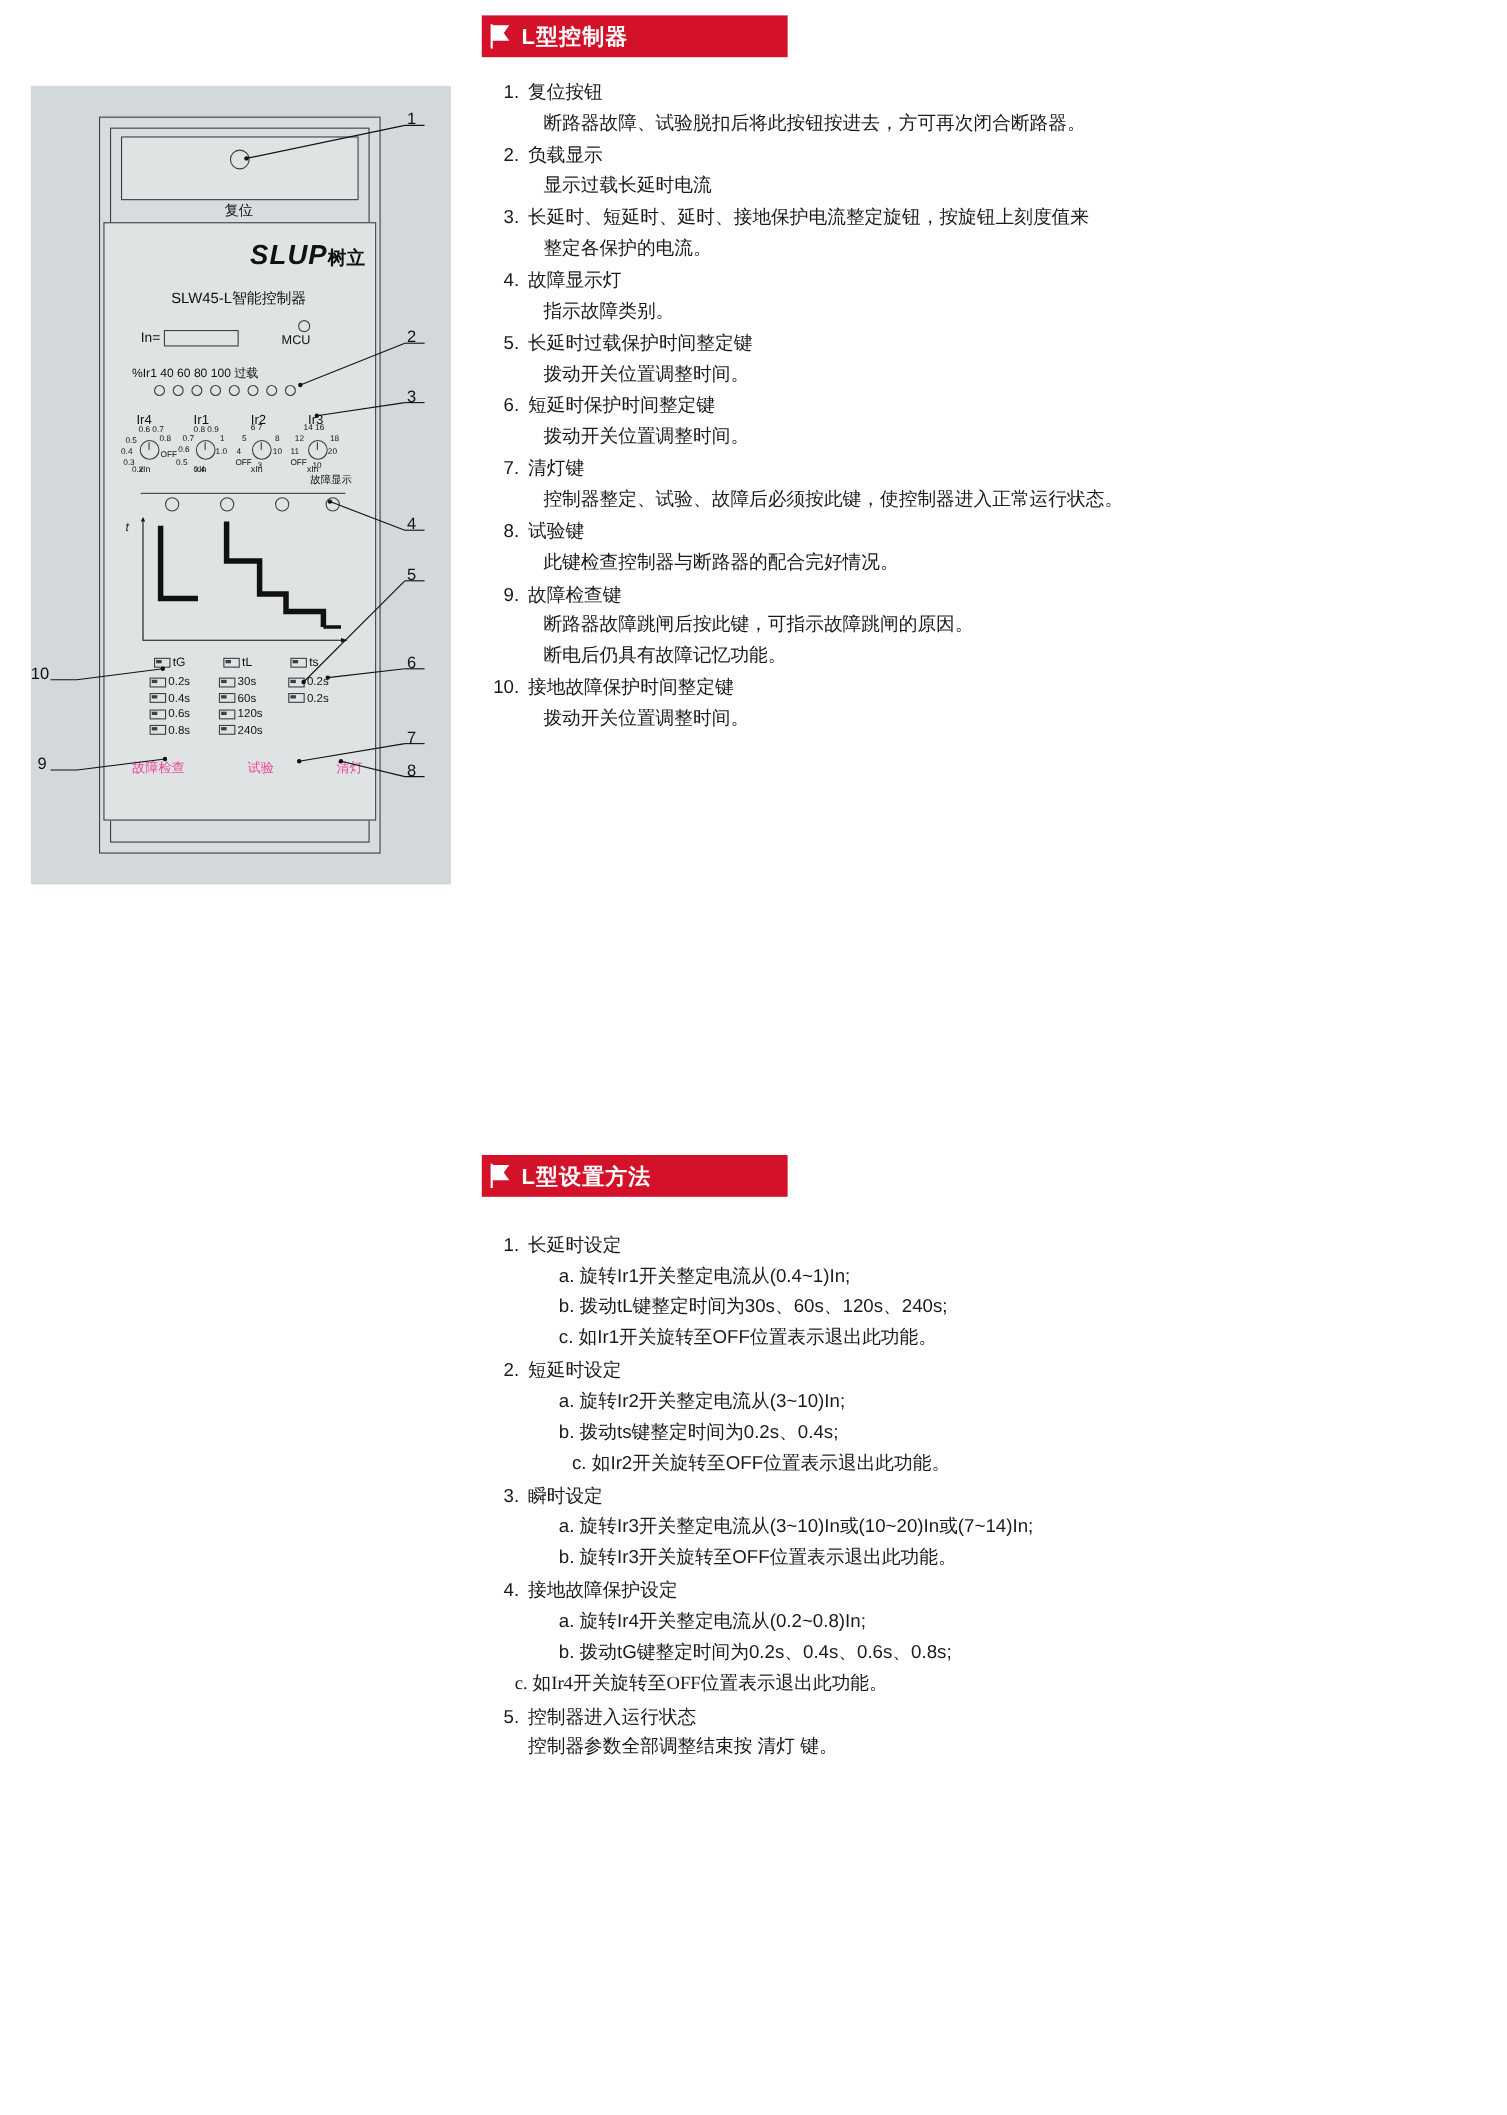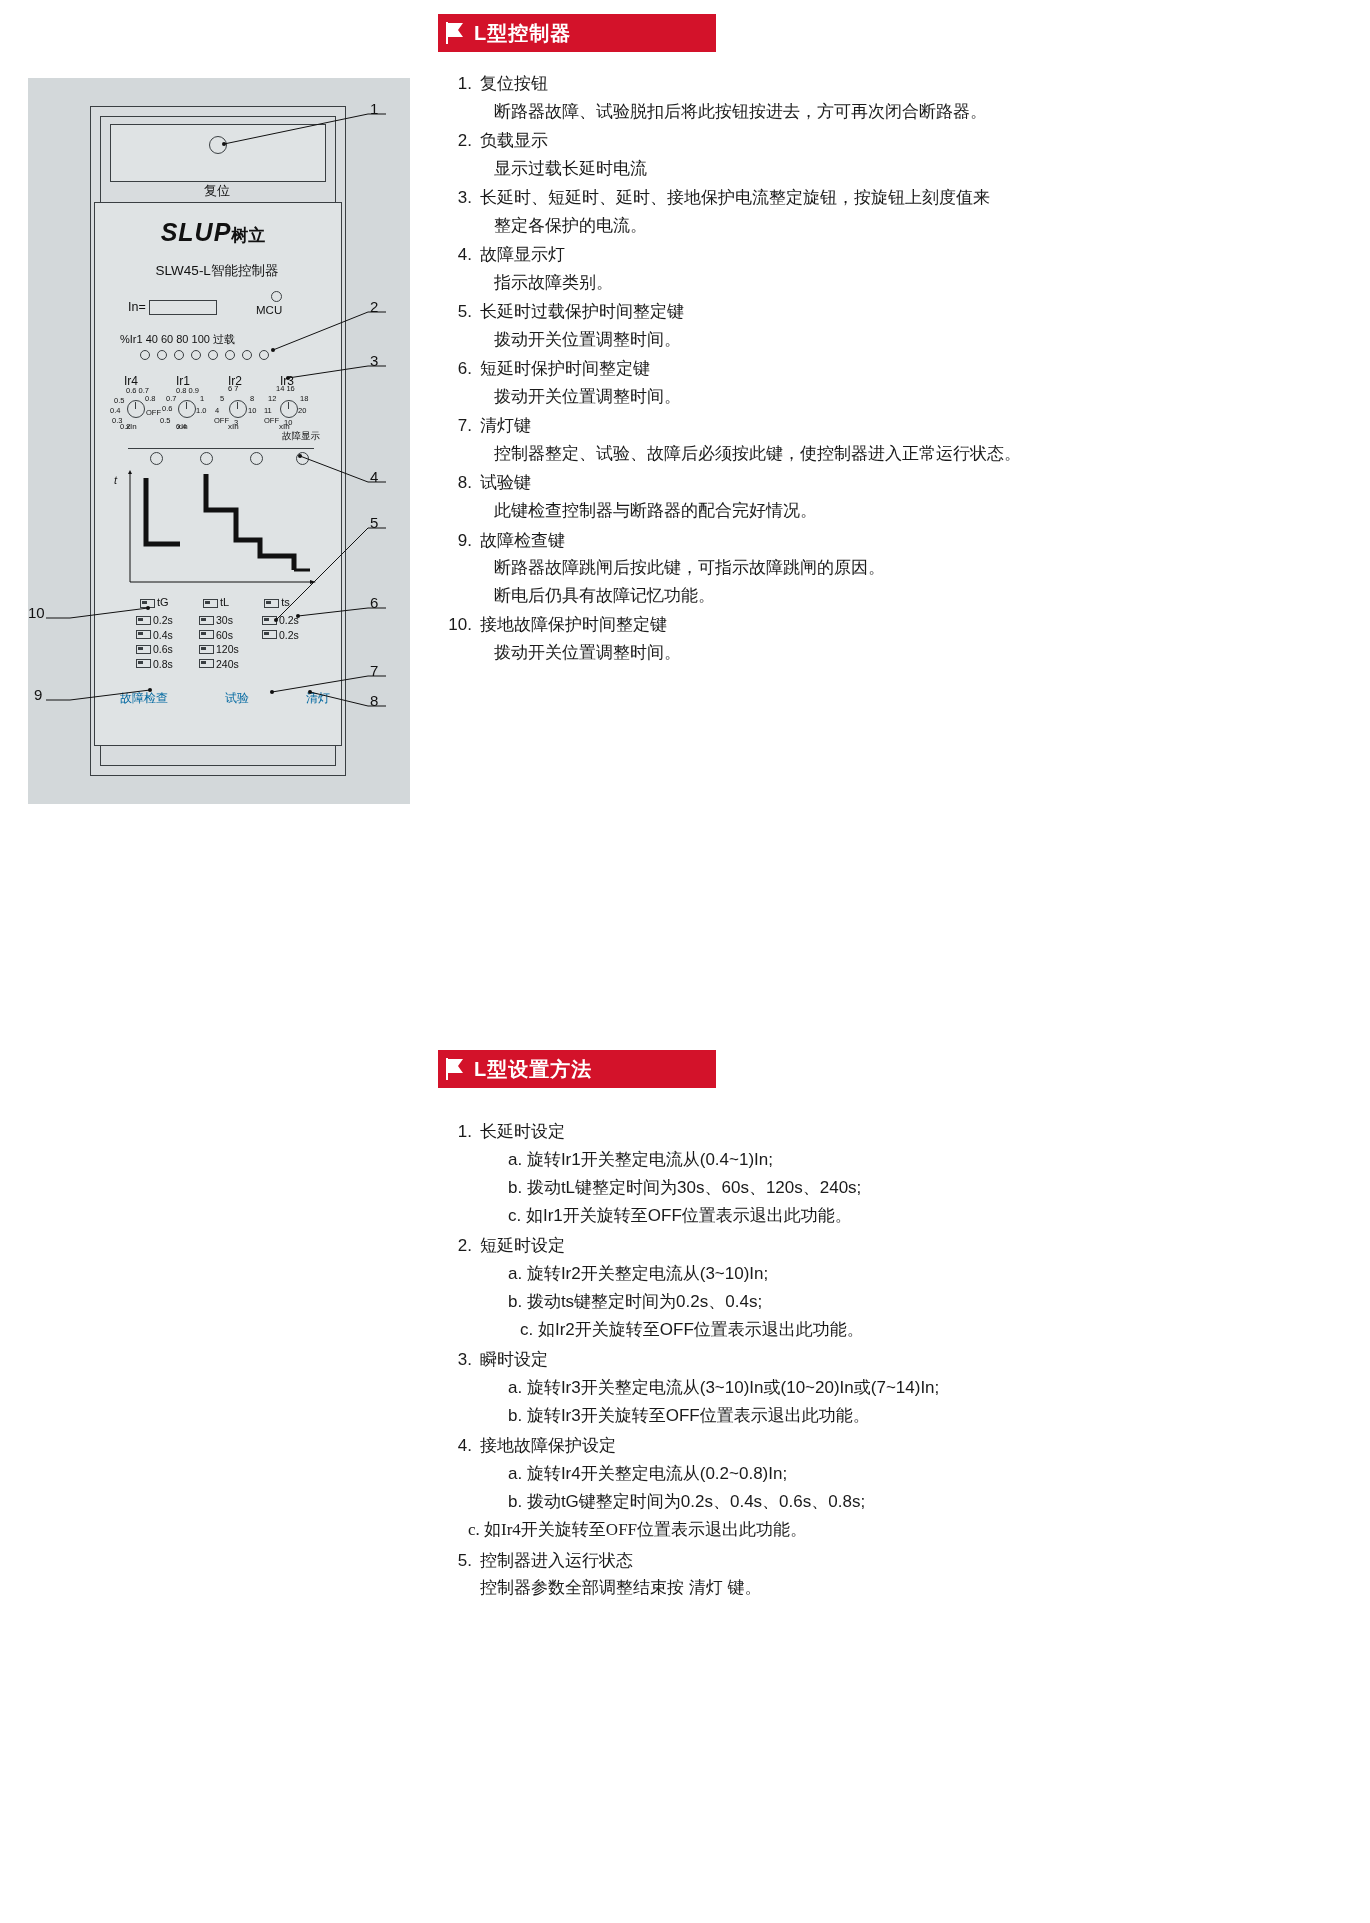--- a/index.html
+++ b/index.html
@@ -71,21 +71,21 @@
     position: absolute;
     left: 66px; top: 124px;
     width: 246px; height: 542px;
     border: 1px solid #3a3f42;
     background: #dfe3e4;
   }
   .brand {
     position: absolute;
     left: 66px; top: 140px;
     width: 238px;
-    text-align: center;
+    text-align: right;
     font-size: 25px;
     font-weight: bold;
     font-style: italic;
     letter-spacing: 1px;
     color: #111;
   }
   .brand .cn {
     font-style: normal;
     font-size: 17px;
     letter-spacing: 0;
@@ -270,21 +270,21 @@
     align-items: center;
     width: 63px;
   }
   .btn-row {
     position: absolute;
     left: 92px; top: 612px;
     width: 210px;
     display: flex;
     justify-content: space-between;
     font-size: 12px;
-    color: #0369a1;
+    color: #ec4899;
   }
   .callnum {
     position: absolute;
     font-size: 15px;
     color: #111;
   }
 
   
   .right-col {
     position: absolute;

